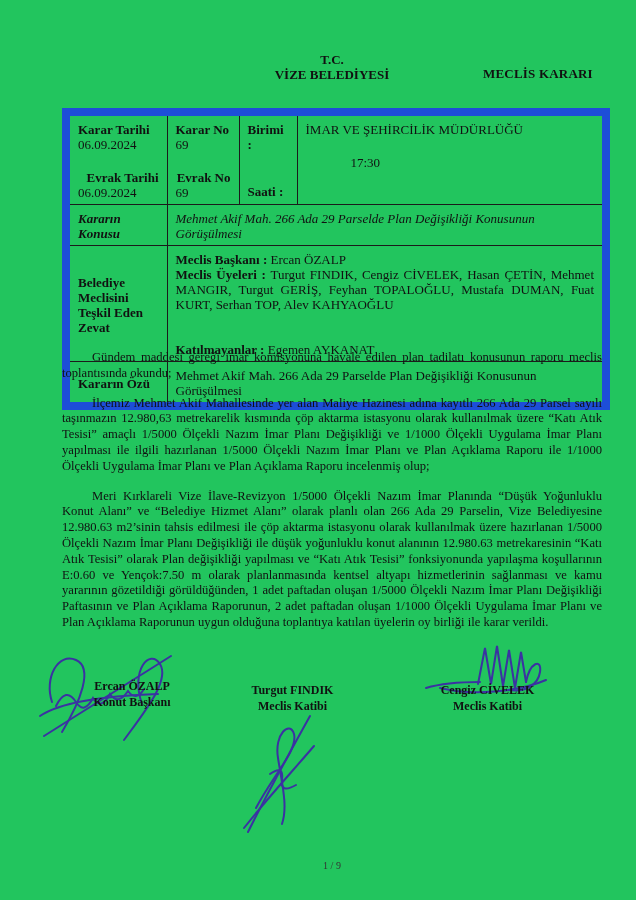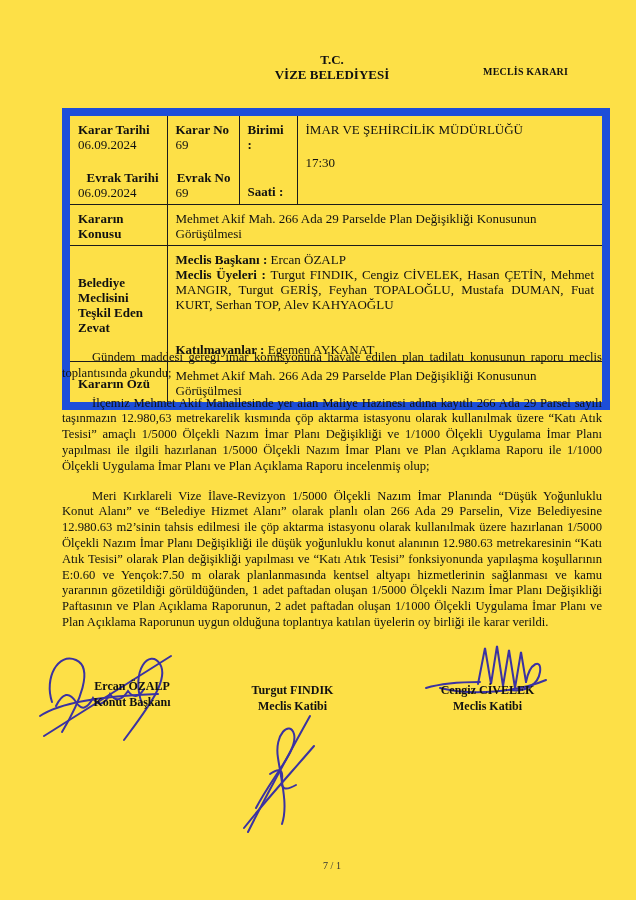--- a/index.html
+++ b/index.html
@@ -1,32 +1,32 @@
 <!DOCTYPE html>
 <html lang="tr"><head>
 <meta charset="utf-8">
 <style>
   html, body { margin: 0; padding: 0; background: #ffffff; }
   .page {
     position: relative;
     width: 636px;
     height: 900px;
-    background: #fde047;
+    background: #22c55e;
     font-family: "Liberation Serif", serif;
     color: #111111;
     overflow: hidden;
   }
   
   .hdr-center {
     position: absolute; left: 62px; top: 52px; width: 540px;
     text-align: center; font-weight: bold; font-size: 13px; line-height: 15px;
   }
   .doc-type {
     position: absolute; top: 66px; left: 483px;
-    font-weight: bold; font-size: 10px; letter-spacing: 0.2px;
+    font-weight: bold; font-size: 13px; letter-spacing: 0.2px;
   }
   
   .info-table {
     position: absolute; left: 62px; top: 108px; width: 540px;
     border-collapse: collapse; table-layout: fixed;
     font-size: 13px; line-height: 15px;
     border: 8px solid #1d4ed8;
   }
   .info-table td {
     border: 1px solid #1b1b1b;
@@ -89,24 +89,24 @@
         <div>69</div>
         <div class="b small-gap-top">Evrak No</div>
         <div>69</div>
       </td>
       <td>
         <div class="b">Birimi :</div>
         <div class="b" style="margin-top:32px;">Saati :</div>
       </td>
       <td>
         <div>İMAR VE ŞEHİRCİLİK MÜDÜRLÜĞÜ</div>
-        <div style="margin-top:18px;">17:30</div>
+        <div style="margin-top:18px;margin-left:45px;">17:30</div>
       </td>
     </tr>
-    <tr style="height:27px;">
+    <tr style="height:27px;font-style:italic;">
       <td class="label-cell">Kararın Konusu</td>
       <td colspan="3" style="vertical-align:middle;">Mehmet Akif Mah. 266 Ada 29 Parselde Plan Değişikliği Konusunun Görüşülmesi</td>
     </tr>
     <tr style="height:90px;">
       <td class="label-cell">
         <div>Belediye Meclisini</div>
         <div>Teşkil Eden Zevat</div>
       </td>
       <td colspan="3">
         <div>
@@ -168,15 +168,15 @@
   </div>
   <div class="sig-name-block" style="left:230px; top:682px; width:125px;">
     <div>Turgut FINDIK</div>
     <div>Meclis Katibi</div>
   </div>
   <div class="sig-name-block" style="left:420px; top:682px; width:135px;">
     <div>Cengiz CİVELEK</div>
     <div>Meclis Katibi</div>
   </div>
 
-  <div class="page-num">7 / 1</div>
+  <div class="page-num">1 / 9</div>
 
 </div>
 
 </body></html>

